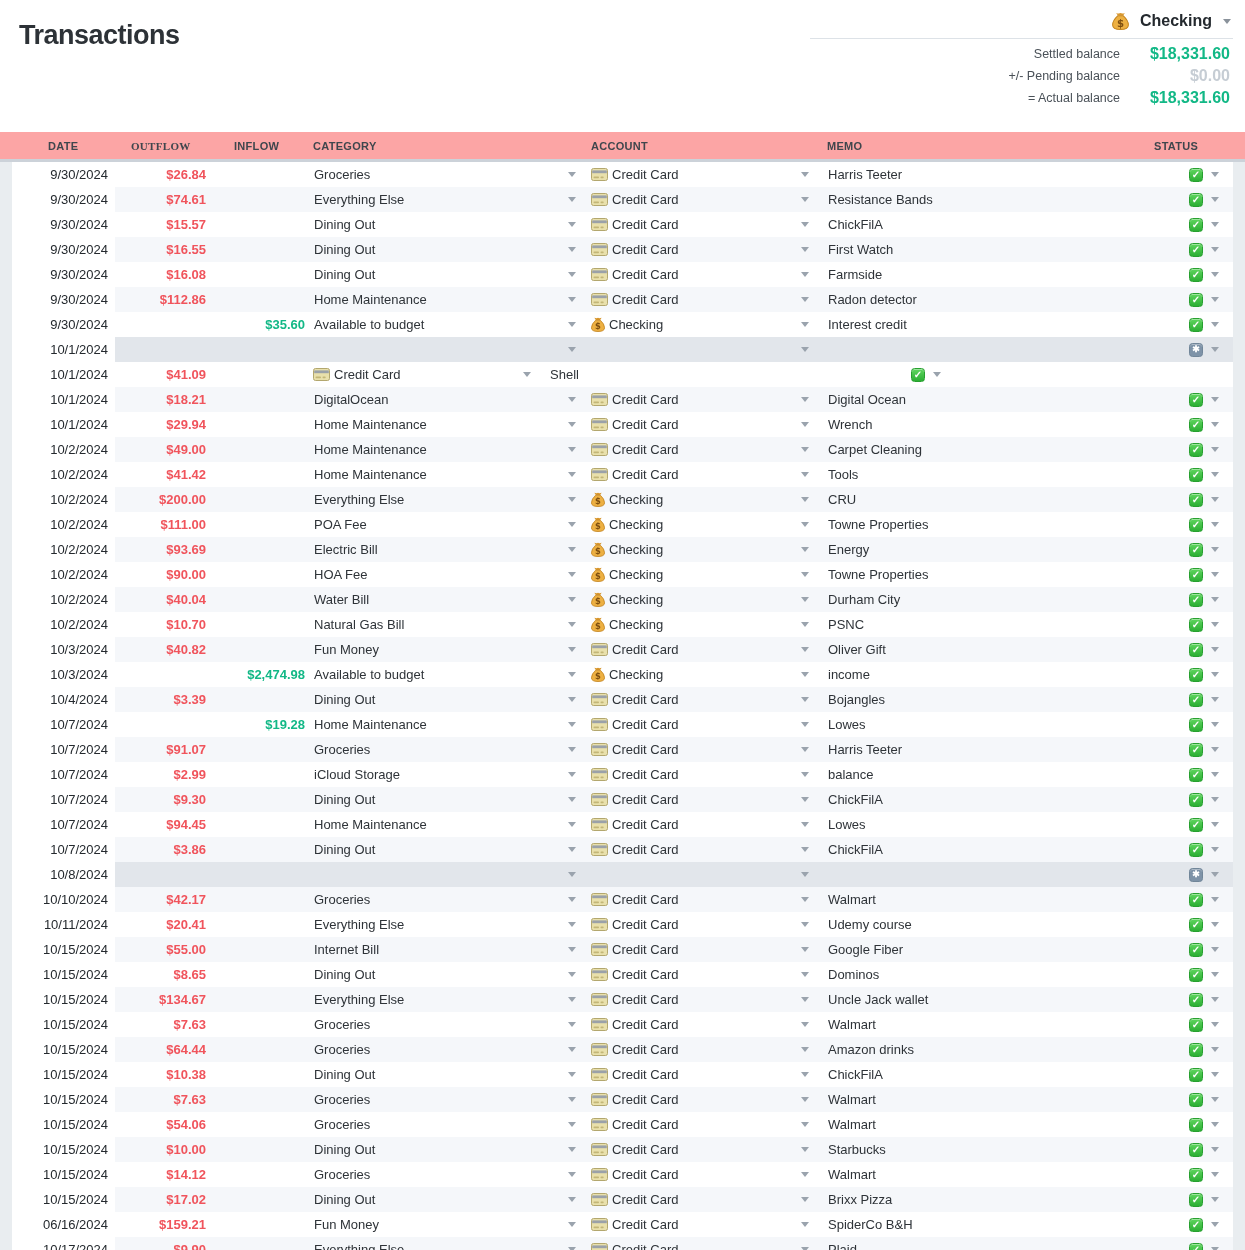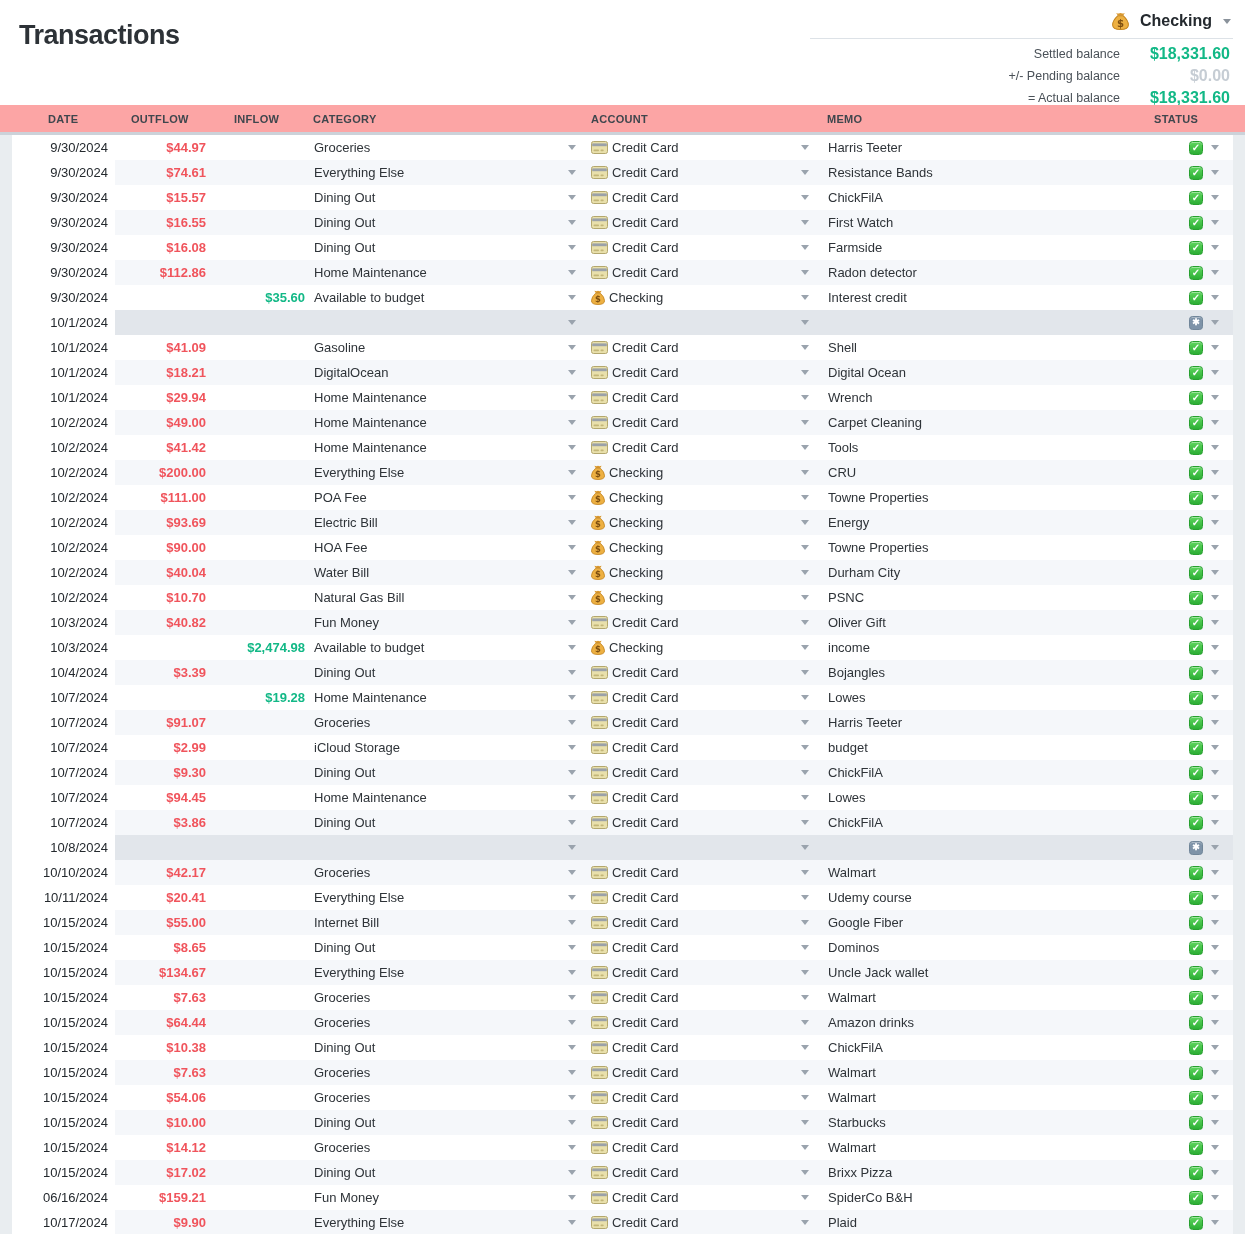--- a/index.html
+++ b/index.html
@@ -1,21 +1,21 @@
 <!DOCTYPE html>
 <html><head>
 <meta charset="utf-8">
 <style>
   * { margin:0; padding:0; box-sizing:border-box; }
   html,body { width:1245px; height:1250px; overflow:hidden; background:#fff;
     font-family:"Liberation Sans", sans-serif; }
   .page { position:relative; width:1245px; height:1250px; }
 
   
-  .top { position:relative; height:105px; background:#fff; }
+  .top { position:relative; height:132px; background:#fff; }
   .page-title { position:absolute; left:19px; top:20px; font-size:27px; font-weight:800;
     letter-spacing:-0.5px; color:#2d3237; }
 
   .balance-panel { position:absolute; right:12px; top:12px; width:423px; }
   .acct-select { display:flex; align-items:center; justify-content:flex-end; gap:7px;
     padding:0 2px 8px 0; border-bottom:1px solid #dde2e7; cursor:pointer; }
   .acct-select .acct-name { font-size:16px; font-weight:800; color:#24292e; }
   .bal-row { display:flex; align-items:center; justify-content:flex-end; height:22px; }
   .bal-label { font-size:12.5px; color:#4a5158; width:295px; text-align:right; }
   .bal-value { font-size:16px; font-weight:700; width:113px; text-align:right; padding-right:3px; }
@@ -26,21 +26,21 @@
   
   .chev { width:0; height:0; border-left:4.5px solid transparent; border-right:4.5px solid transparent;
     border-top:5.5px solid #9aa3ad; display:inline-block; flex:none; }
   .acct-select .chev { border-top-color:#8a929b; margin-left:4px; }
 
   
   .thead { position:relative; height:30px; background:#fca5a5; border-bottom:3px solid #ccd2d9; }
   .thead span { position:absolute; top:8px; font-size:11px; font-weight:700; color:#3f464d;
     letter-spacing:0.3px; }
   .th-date     { left:48px; }
-  .th-outflow  { left:131px; }
+  .th-outflow  { left:131px;font-family:Liberation Serif, serif; }
   .th-inflow   { left:234px; }
   .th-category { left:313px; }
   .th-account  { left:591px; }
   .th-memo     { left:827px; }
   .th-status   { left:1154px; }
 
   
   .tbody { position:relative; height:1099px; background:#e9edf0; padding:0 12px; overflow:hidden; }
   .row { display:flex; height:25px; align-items:stretch; background:#fff; }
   .row.alt .cell { background:#f5f7fa; }
@@ -112,21 +112,21 @@
     <span class="th-inflow">INFLOW</span>
     <span class="th-category">CATEGORY</span>
     <span class="th-account">ACCOUNT</span>
     <span class="th-memo">MEMO</span>
     <span class="th-status">STATUS</span>
   </div>
 
   <div class="tbody">
       <div class="row">
         <div class="cell cell-date">9/30/2024</div>
-        <div class="cell cell-outflow">$44.97</div>
+        <div class="cell cell-outflow">$26.84</div>
         <div class="cell cell-inflow"></div>
         <div class="cell cell-category">
           <span>Groceries</span>
           <span class="grow"></span>
           <span class="chev"></span>
         </div>
         <div class="cell cell-account">
           <span class="acct-icon">
             <svg width="17" height="13" viewBox="0 0 17 13">
               <rect x="0.5" y="0.5" width="16" height="12" rx="2" fill="#e9e0ab" stroke="#b3a76e"></rect>
@@ -344,25 +344,20 @@
         </div>
         <div class="cell cell-status">
           <span class="st-new">✱</span>
           <span class="chev"></span>
         </div>
       </div>
       <div class="row">
         <div class="cell cell-date">10/1/2024</div>
         <div class="cell cell-outflow">$41.09</div>
         <div class="cell cell-inflow"></div>
-        <div class="cell cell-category">
-          <span>Gasoline</span>
-          <span class="grow"></span>
-          <span class="chev"></span>
-        </div>
         <div class="cell cell-account">
           <span class="acct-icon">
             <svg width="17" height="13" viewBox="0 0 17 13">
               <rect x="0.5" y="0.5" width="16" height="12" rx="2" fill="#e9e0ab" stroke="#b3a76e"></rect>
               <rect x="1.2" y="2.4" width="14.6" height="2.8" fill="#9ba1a8"></rect>
               <rect x="2.5" y="8.6" width="5.5" height="1.7" rx="0.8" fill="#c3b678"></rect>
               <rect x="9.5" y="8.6" width="3.2" height="1.7" rx="0.8" fill="#c3b678"></rect>
             </svg>
           </span>
           <span>Credit Card</span>
@@ -836,21 +831,21 @@
               <rect x="1.2" y="2.4" width="14.6" height="2.8" fill="#9ba1a8"></rect>
               <rect x="2.5" y="8.6" width="5.5" height="1.7" rx="0.8" fill="#c3b678"></rect>
               <rect x="9.5" y="8.6" width="3.2" height="1.7" rx="0.8" fill="#c3b678"></rect>
             </svg>
           </span>
           <span>Credit Card</span>
           <span class="grow"></span>
           <span class="chev"></span>
         </div>
         <div class="cell cell-memo">
-          <span>budget</span>
+          <span>balance</span>
         </div>
         <div class="cell cell-status">
           <span class="st-check">✓</span>
           <span class="chev"></span>
         </div>
       </div>
       <div class="row alt">
         <div class="cell cell-date">10/7/2024</div>
         <div class="cell cell-outflow">$9.30</div>
         <div class="cell cell-inflow"></div>

